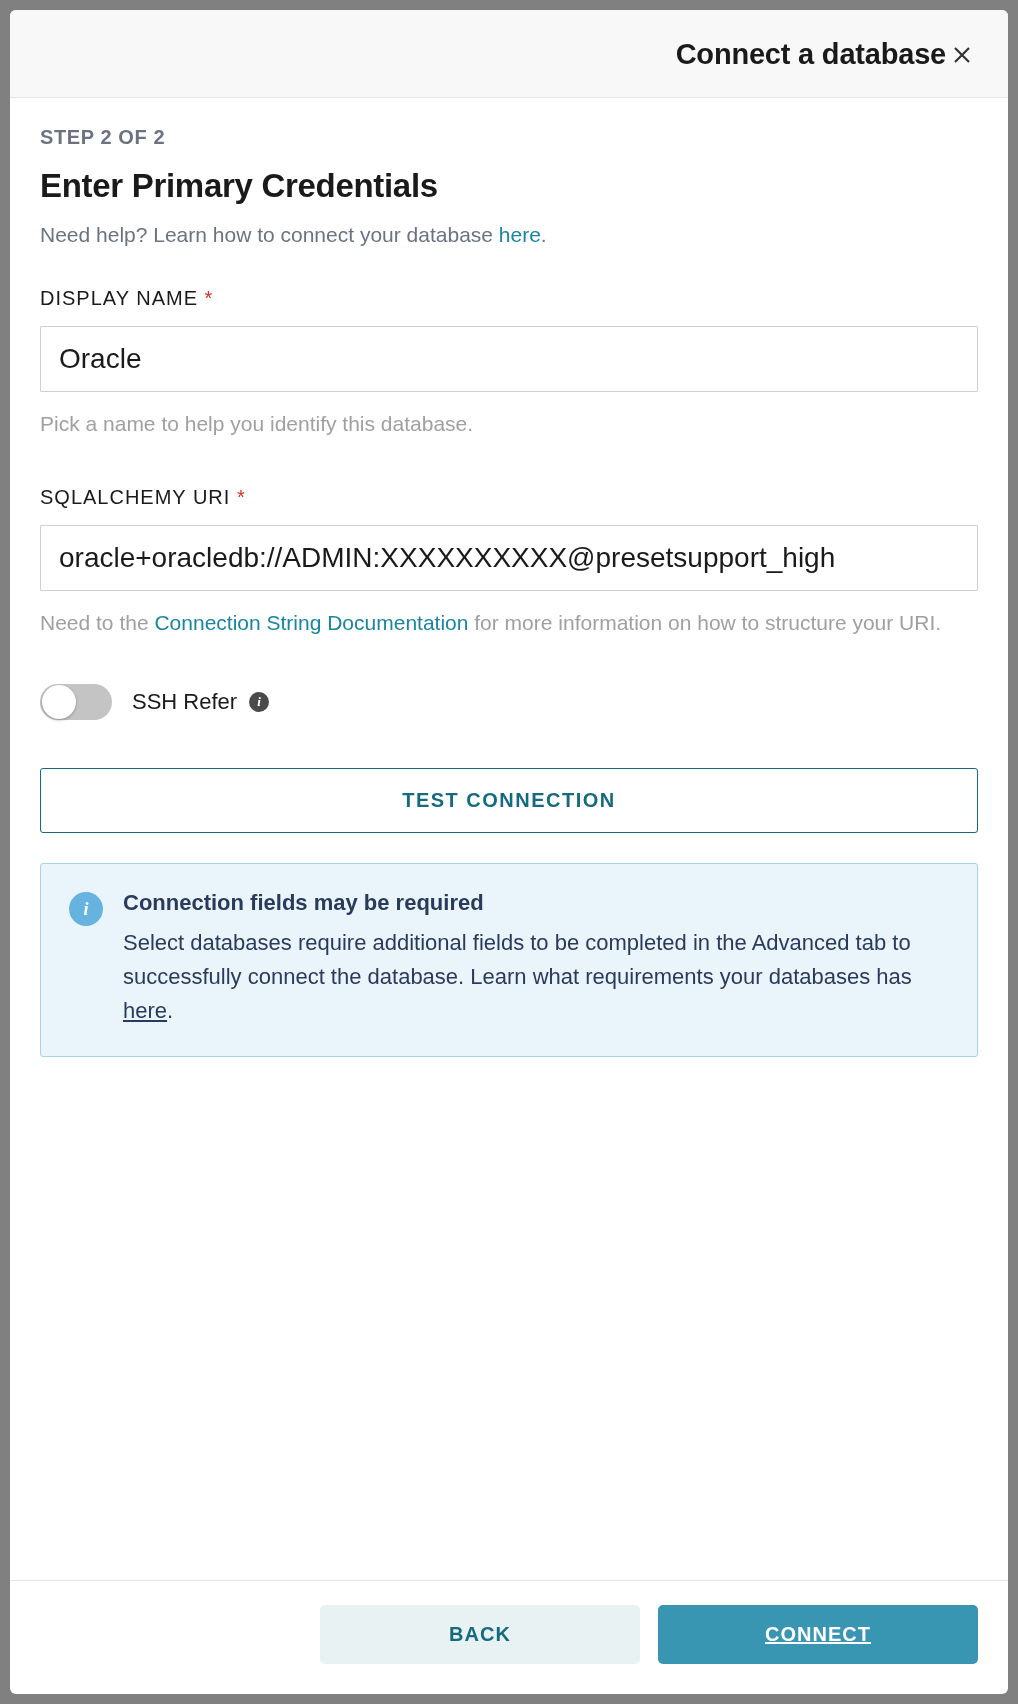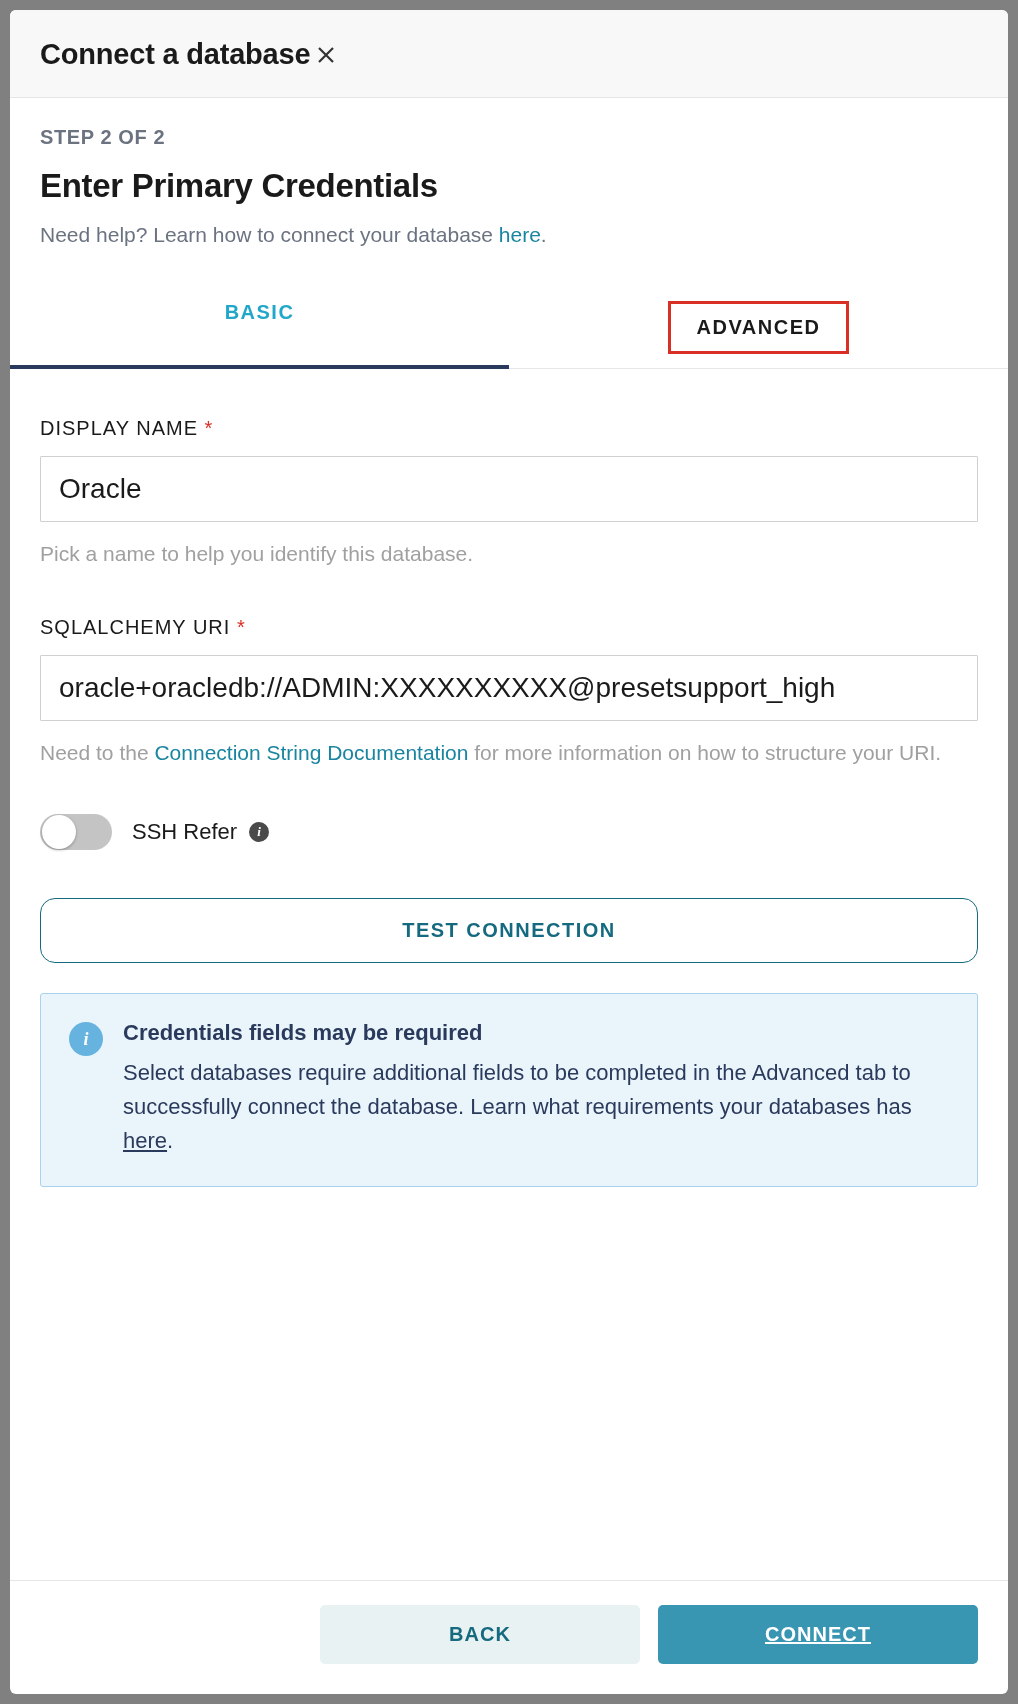--- a/index.html
+++ b/index.html
@@ -1,18 +1,18 @@
 <!DOCTYPE html>
 <html><head>
   <meta charset="utf-8">
   <style>
     * { margin: 0; padding: 0; box-sizing: border-box; }
     body { font-family: -apple-system, BlinkMacSystemFont, 'Segoe UI', Helvetica, Arial, sans-serif; background: #808080; display: flex; align-items: flex-start; justify-content: center; min-height: 100vh; padding: 10px; }
     .modal { background: #fff; width: 998px; border-radius: 6px; overflow: hidden; display: flex; flex-direction: column; min-height: 1684px; }
-    .modal-header { display: flex; justify-content: flex-start; align-items: center; padding: 28px 30px 26px 30px; background: #f8f8f8; border-bottom: 1px solid #e6e6e6; }
+    .modal-header { display: flex; justify-content: flex-end; align-items: center; padding: 28px 30px 26px 30px; background: #f8f8f8; border-bottom: 1px solid #e6e6e6; }
     .modal-header h1 { font-size: 29px; font-weight: 700; color: #1a1a1a; letter-spacing: -0.2px; }
     .close-btn { background: none; border: none; cursor: pointer; padding: 4px; display: flex; align-items: center; justify-content: center; }
     .close-btn svg { width: 24px; height: 24px; stroke: #333; stroke-width: 2.2; }
     .modal-body { padding: 28px 30px 20px 30px; flex: 1; }
     .step { font-size: 20px; color: #6b7280; letter-spacing: 0.6px; margin-bottom: 18px; font-weight: bold; }
     .section-title { font-size: 33px; font-weight: 700; color: #1a1a1a; margin-bottom: 18px; letter-spacing: -0.3px; }
     .help-text { font-size: 21px; color: #6b7280; margin-bottom: 40px; }
     .help-text a { color: #1a85a0; text-decoration: none; }
     .tabs { display: flex; border-bottom: 1px solid #e6e6e6; margin: 0 -30px 48px -30px; }
     .tab { flex: 0 0 50%; text-align: center; padding: 14px 0; font-size: 20px; font-weight: 700; letter-spacing: 1.5px; cursor: pointer; position: relative; }
@@ -24,21 +24,21 @@
     .field-label { font-size: 20px; color: #1a1a1a; letter-spacing: 1px; margin-bottom: 16px; display: block; font-weight: 400; }
     .required { color: #d93025; }
     .text-input { width: 100%; padding: 16px 18px; font-size: 28px; border: 1px solid #d0d0d0; border-radius: 1px; background: #fff; color: #1a1a1a; font-family: inherit; }
     .hint { font-size: 21px; color: #a0a0a0; margin-top: 16px; line-height: 1.5; }
     .hint a { color: #1a85a0; text-decoration: none; }
     .toggle-row { display: flex; align-items: center; gap: 20px; margin-bottom: 48px; }
     .toggle { width: 72px; height: 36px; background: #c4c4c4; border-radius: 18px; position: relative; cursor: pointer; border: none; }
     .toggle-knob { position: absolute; left: 2px; top: 1px; width: 34px; height: 34px; background: #fff; border-radius: 50%; box-shadow: 0 1px 3px rgba(0,0,0,0.3); }
     .toggle-label { font-size: 22px; color: #1a1a1a; display: flex; align-items: center; gap: 12px; }
     .info-icon-sm { width: 20px; height: 20px; background: #4a4a4a; border-radius: 50%; display: inline-flex; align-items: center; justify-content: center; color: white; font-size: 13px; font-weight: bold; font-style: italic; font-family: Georgia, serif; }
-    .test-btn { width: 100%; padding: 20px; border: 1.5px solid #156a7f; background: #fff; color: #156a7f; font-size: 20px; font-weight: 700; letter-spacing: 1.5px; border-radius: 15px; cursor: pointer; margin-bottom: 30px; }
+    .test-btn { width: 100%; padding: 20px; border: 1.5px solid #156a7f; background: #fff; color: #156a7f; font-size: 20px; font-weight: 700; letter-spacing: 1.5px; border-radius: 3px; cursor: pointer; margin-bottom: 30px; }
     .info-box { border: 1px solid #a8d1ec; background: #eaf4fb; border-radius: 3px; padding: 26px 28px 28px 28px; display: flex; gap: 20px; align-items: flex-start; }
     .info-box-icon { width: 34px; height: 34px; background: #66b3e0; border-radius: 50%; flex-shrink: 0; display: flex; align-items: center; justify-content: center; color: white; font-size: 18px; font-weight: bold; font-style: italic; font-family: Georgia, serif; margin-top: 2px; }
     .info-box-content h3 { font-size: 22px; font-weight: 700; color: #2a3a5c; margin-bottom: 10px; }
     .info-box-content p { font-size: 22px; color: #2a3a5c; line-height: 1.55; }
     .info-box-content a { color: #2a3a5c; text-decoration: underline; }
     .modal-footer { border-top: 1px solid #e6e6e6; padding: 24px 30px 30px; display: flex; justify-content: flex-end; gap: 18px; }
     .footer-btn { padding: 18px 10px; width: 320px; font-size: 20px; font-weight: 700; letter-spacing: 1px; border-radius: 5px; cursor: pointer; border: none; }
     .btn-back { background: #e9f2f2; color: #156a7f; }
     .btn-connect { background: #3996b3; color: #fff; text-decoration: underline; }
   </style>
@@ -55,28 +55,20 @@
     </button>
   </div>
 
   <div class="modal-body">
     <div class="step">STEP 2 OF 2</div>
     <h2 class="section-title">Enter Primary Credentials</h2>
     <p class="help-text">
       <span>Need help? Learn how to connect your database </span><a href="#">here</a><span>.</span>
     </p>
 
-    <div class="tabs">
-      <div class="tab active">
-        <span>BASIC</span>
-      </div>
-      <div class="tab inactive">
-        <span class="tab-highlight-box">ADVANCED</span>
-      </div>
-    </div>
 
     <div class="field-group">
       <label class="field-label">
         <span>DISPLAY NAME</span> <span class="required">*</span>
       </label>
       <input type="text" class="text-input" value="Oracle" style="">
       <p class="hint">Pick a name to help you identify this database.</p>
     </div>
 
     <div class="field-group">
@@ -97,21 +89,21 @@
         <span>SSH Refer</span>
         <span class="info-icon-sm">i</span>
       </span>
     </div>
 
     <button class="test-btn">TEST CONNECTION</button>
 
     <div class="info-box">
       <div class="info-box-icon">i</div>
       <div class="info-box-content">
-        <h3>Credentials fields may be required</h3>
+        <h3>Connection fields may be required</h3>
         <p>
           <span>Select databases require additional fields to be completed in the Advanced tab to successfully connect the database. Learn what requirements your databases has </span><a href="#">here</a><span>.</span>
         </p>
       </div>
     </div>
   </div>
 
   <div class="modal-footer">
     <button class="footer-btn btn-back">BACK</button>
     <button class="footer-btn btn-connect">CONNECT</button>

